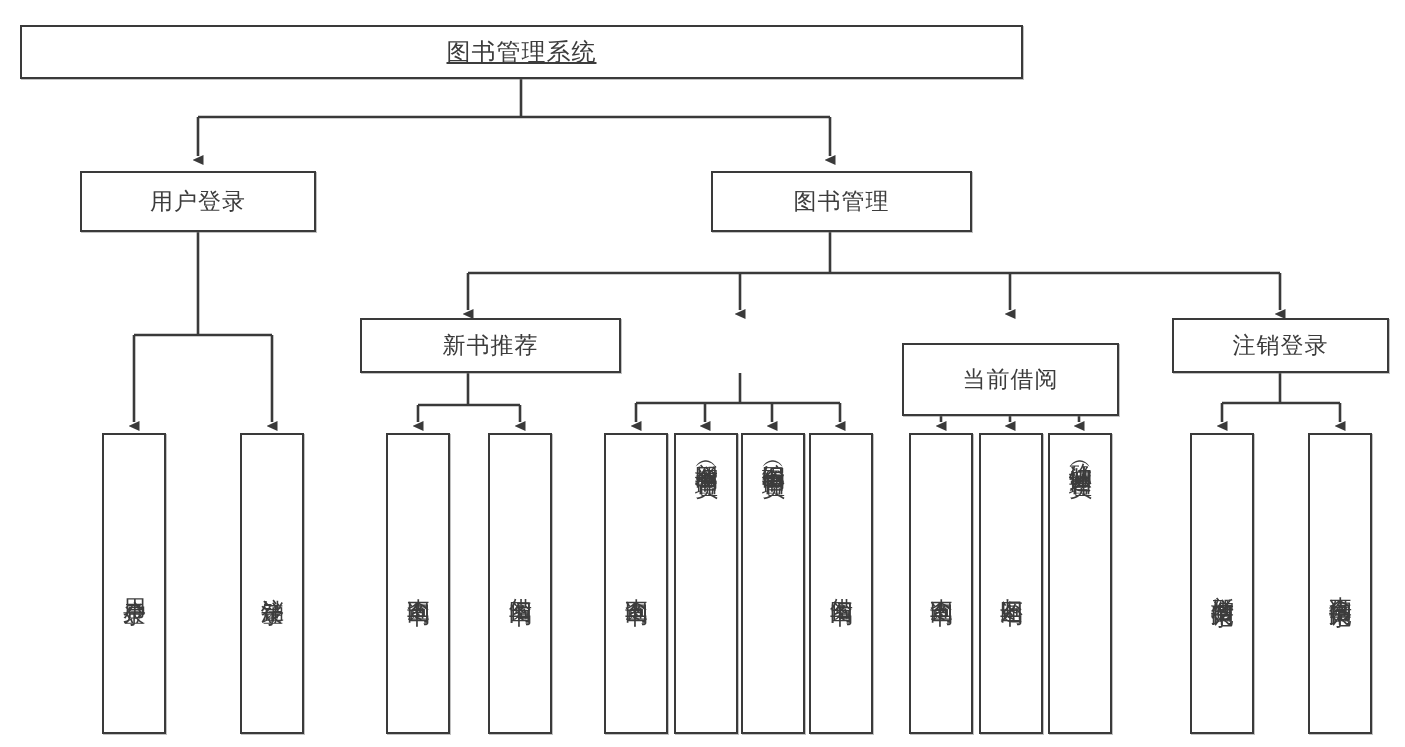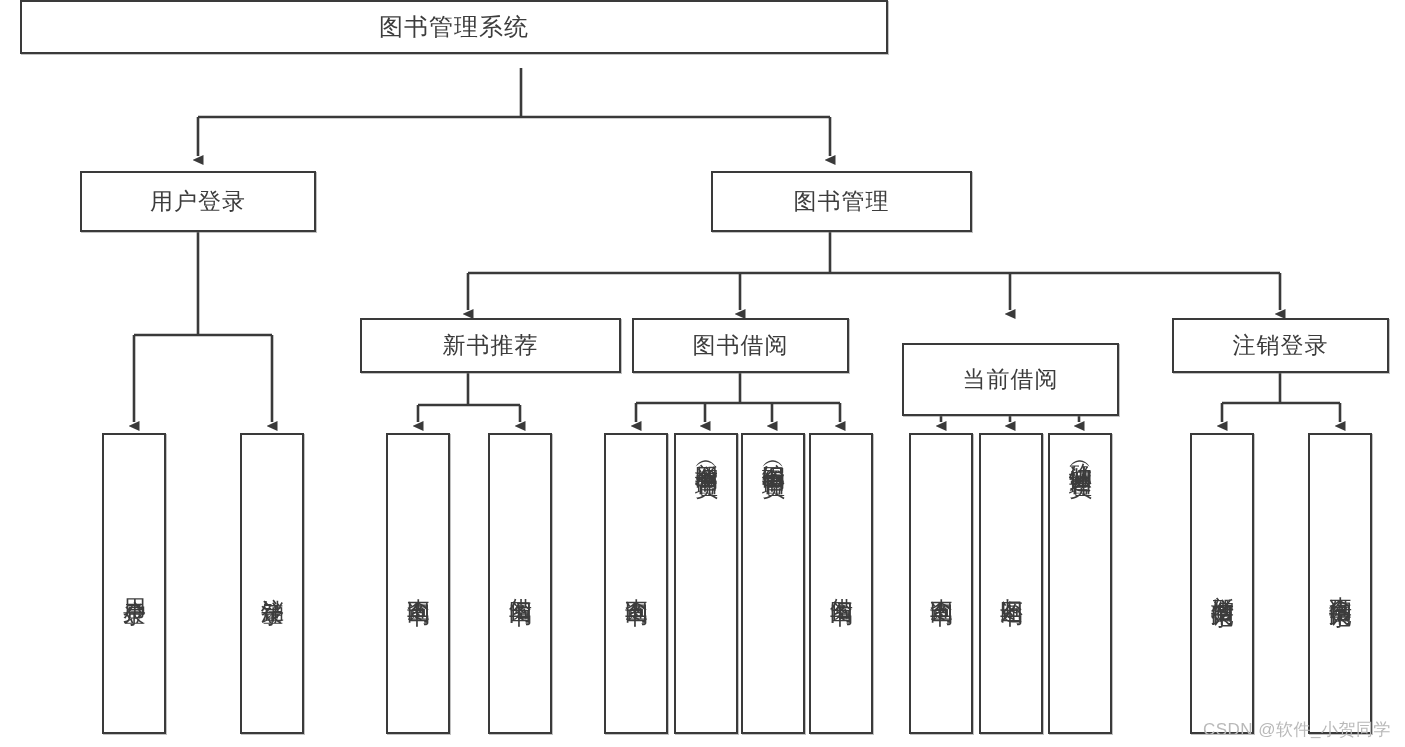--- a/index.html
+++ b/index.html
@@ -130,37 +130,34 @@
       <path d="M 1010,403 L 1010,422" marker-end="url(#arrowhead)"></path>
       <path d="M 1079,403 L 1079,422" marker-end="url(#arrowhead)"></path>
 
       <path d="M 1280,373 L 1280,403"></path>
       <path d="M 1222,403 L 1340,403"></path>
       <path d="M 1222,403 L 1222,422" marker-end="url(#arrowhead)"></path>
       <path d="M 1340,403 L 1340,422" marker-end="url(#arrowhead)"></path>
     </g>
   </svg>
 
-  <div class="node root horizontal" style="left:20px; top:0; width:868px; height:54px;">
+  <div class="node root horizontal" style="left:20px; top:25px; width:1003px; height:54px;text-decoration:underline;">
     <span class="label">图书管理系统</span>
   </div>
 
   <div class="node horizontal" style="left:80px; top:171px; width:236px; height:61px;">
     <span class="label">用户登录</span>
   </div>
   <div class="node horizontal" style="left:711px; top:171px; width:261px; height:61px;">
     <span class="label">图书管理</span>
   </div>
 
   <div class="node horizontal" style="left:360px; top:318px; width:261px; height:55px;">
     <span class="label">新书推荐</span>
   </div>
-  <div class="node horizontal" style="left:632px; top:318px; width:217px; height:55px;">
-    <span class="label">图书借阅</span>
-  </div>
   <div class="node horizontal" style="left:902px; top:318px; width:217px; height:73px;margin-top:25px;">
     <span class="label">当前借阅</span>
   </div>
   <div class="node horizontal" style="left:1172px; top:318px; width:217px; height:55px;">
     <span class="label">注销登录</span>
   </div>
 
   <div class="node vertical centered" style="left:102px; top:433px; width:64px; height:301px;">
     <span class="label">用户登录</span>
   </div>
@@ -198,15 +195,14 @@
     <span class="label">确认归还（管理员）</span>
   </div>
 
   <div class="node vertical centered" style="left:1190px; top:433px; width:64px; height:301px;">
     <span class="label">新增借阅记录</span>
   </div>
   <div class="node vertical centered" style="left:1308px; top:433px; width:64px; height:301px;">
     <span class="label">查询借阅记录</span>
   </div>
 
-  <div id="watermark">CSDN @软件_小贺同学</div>
 
 </div>
 
 </body></html>

